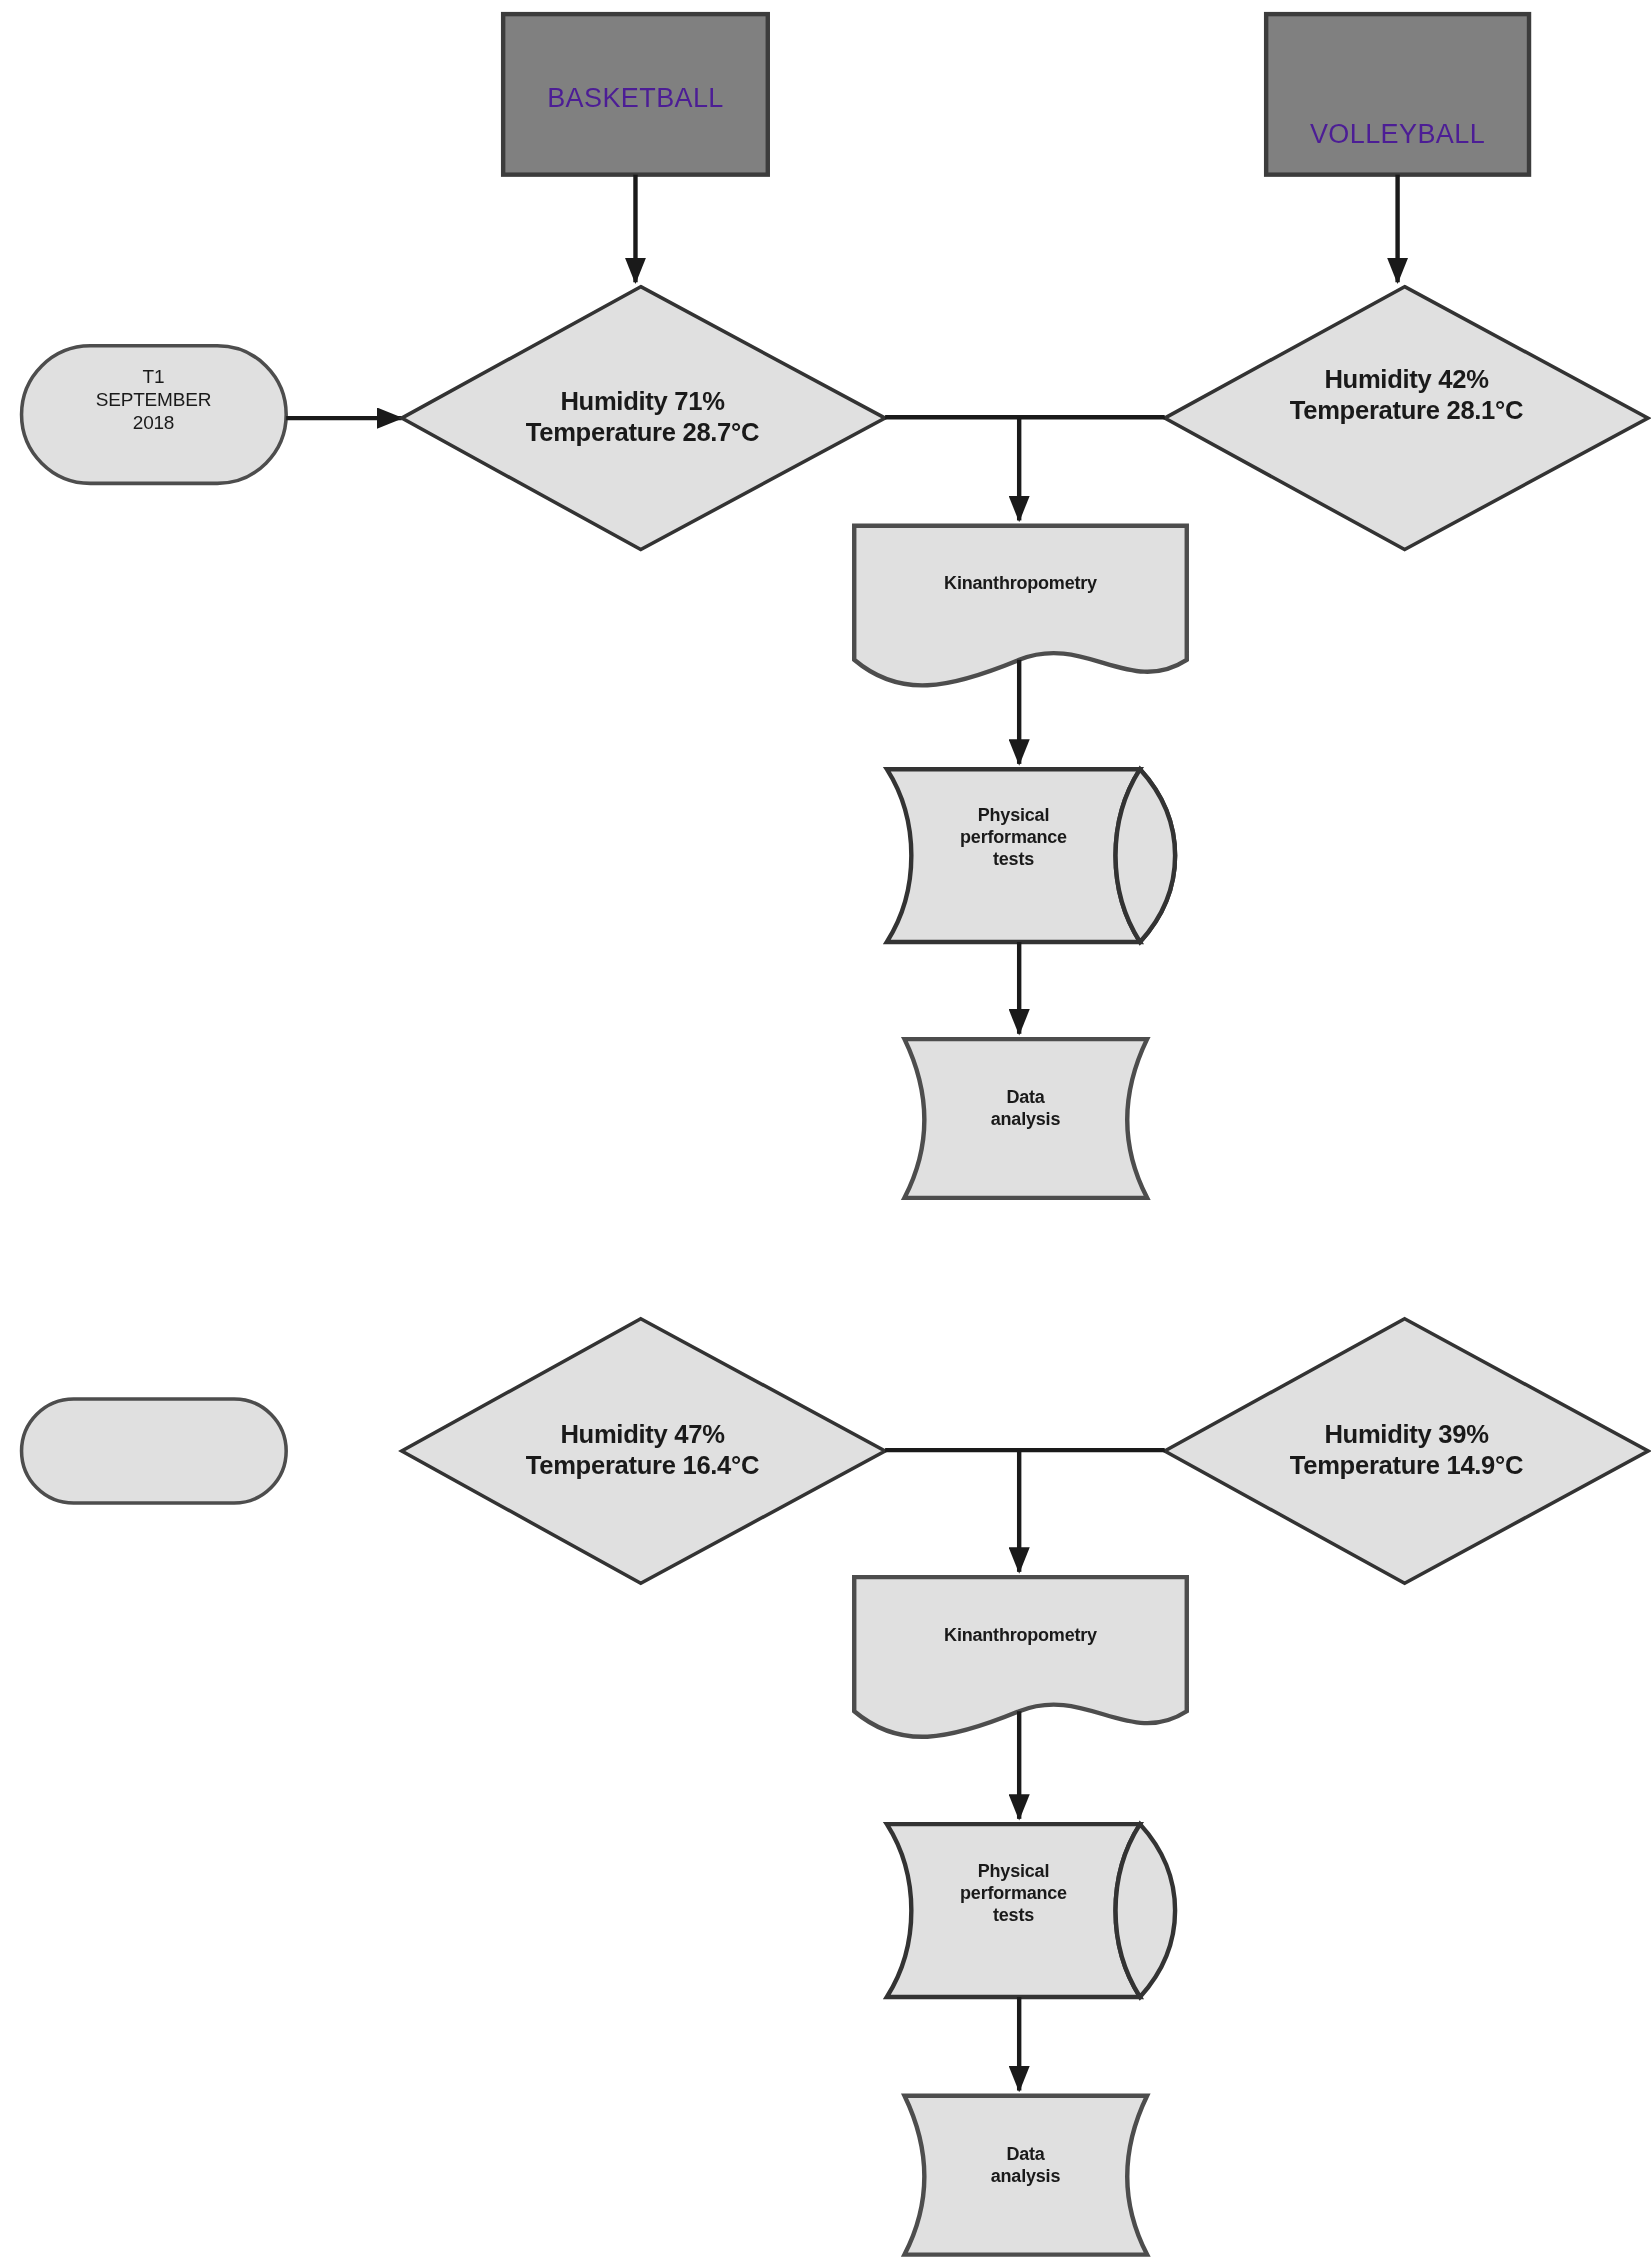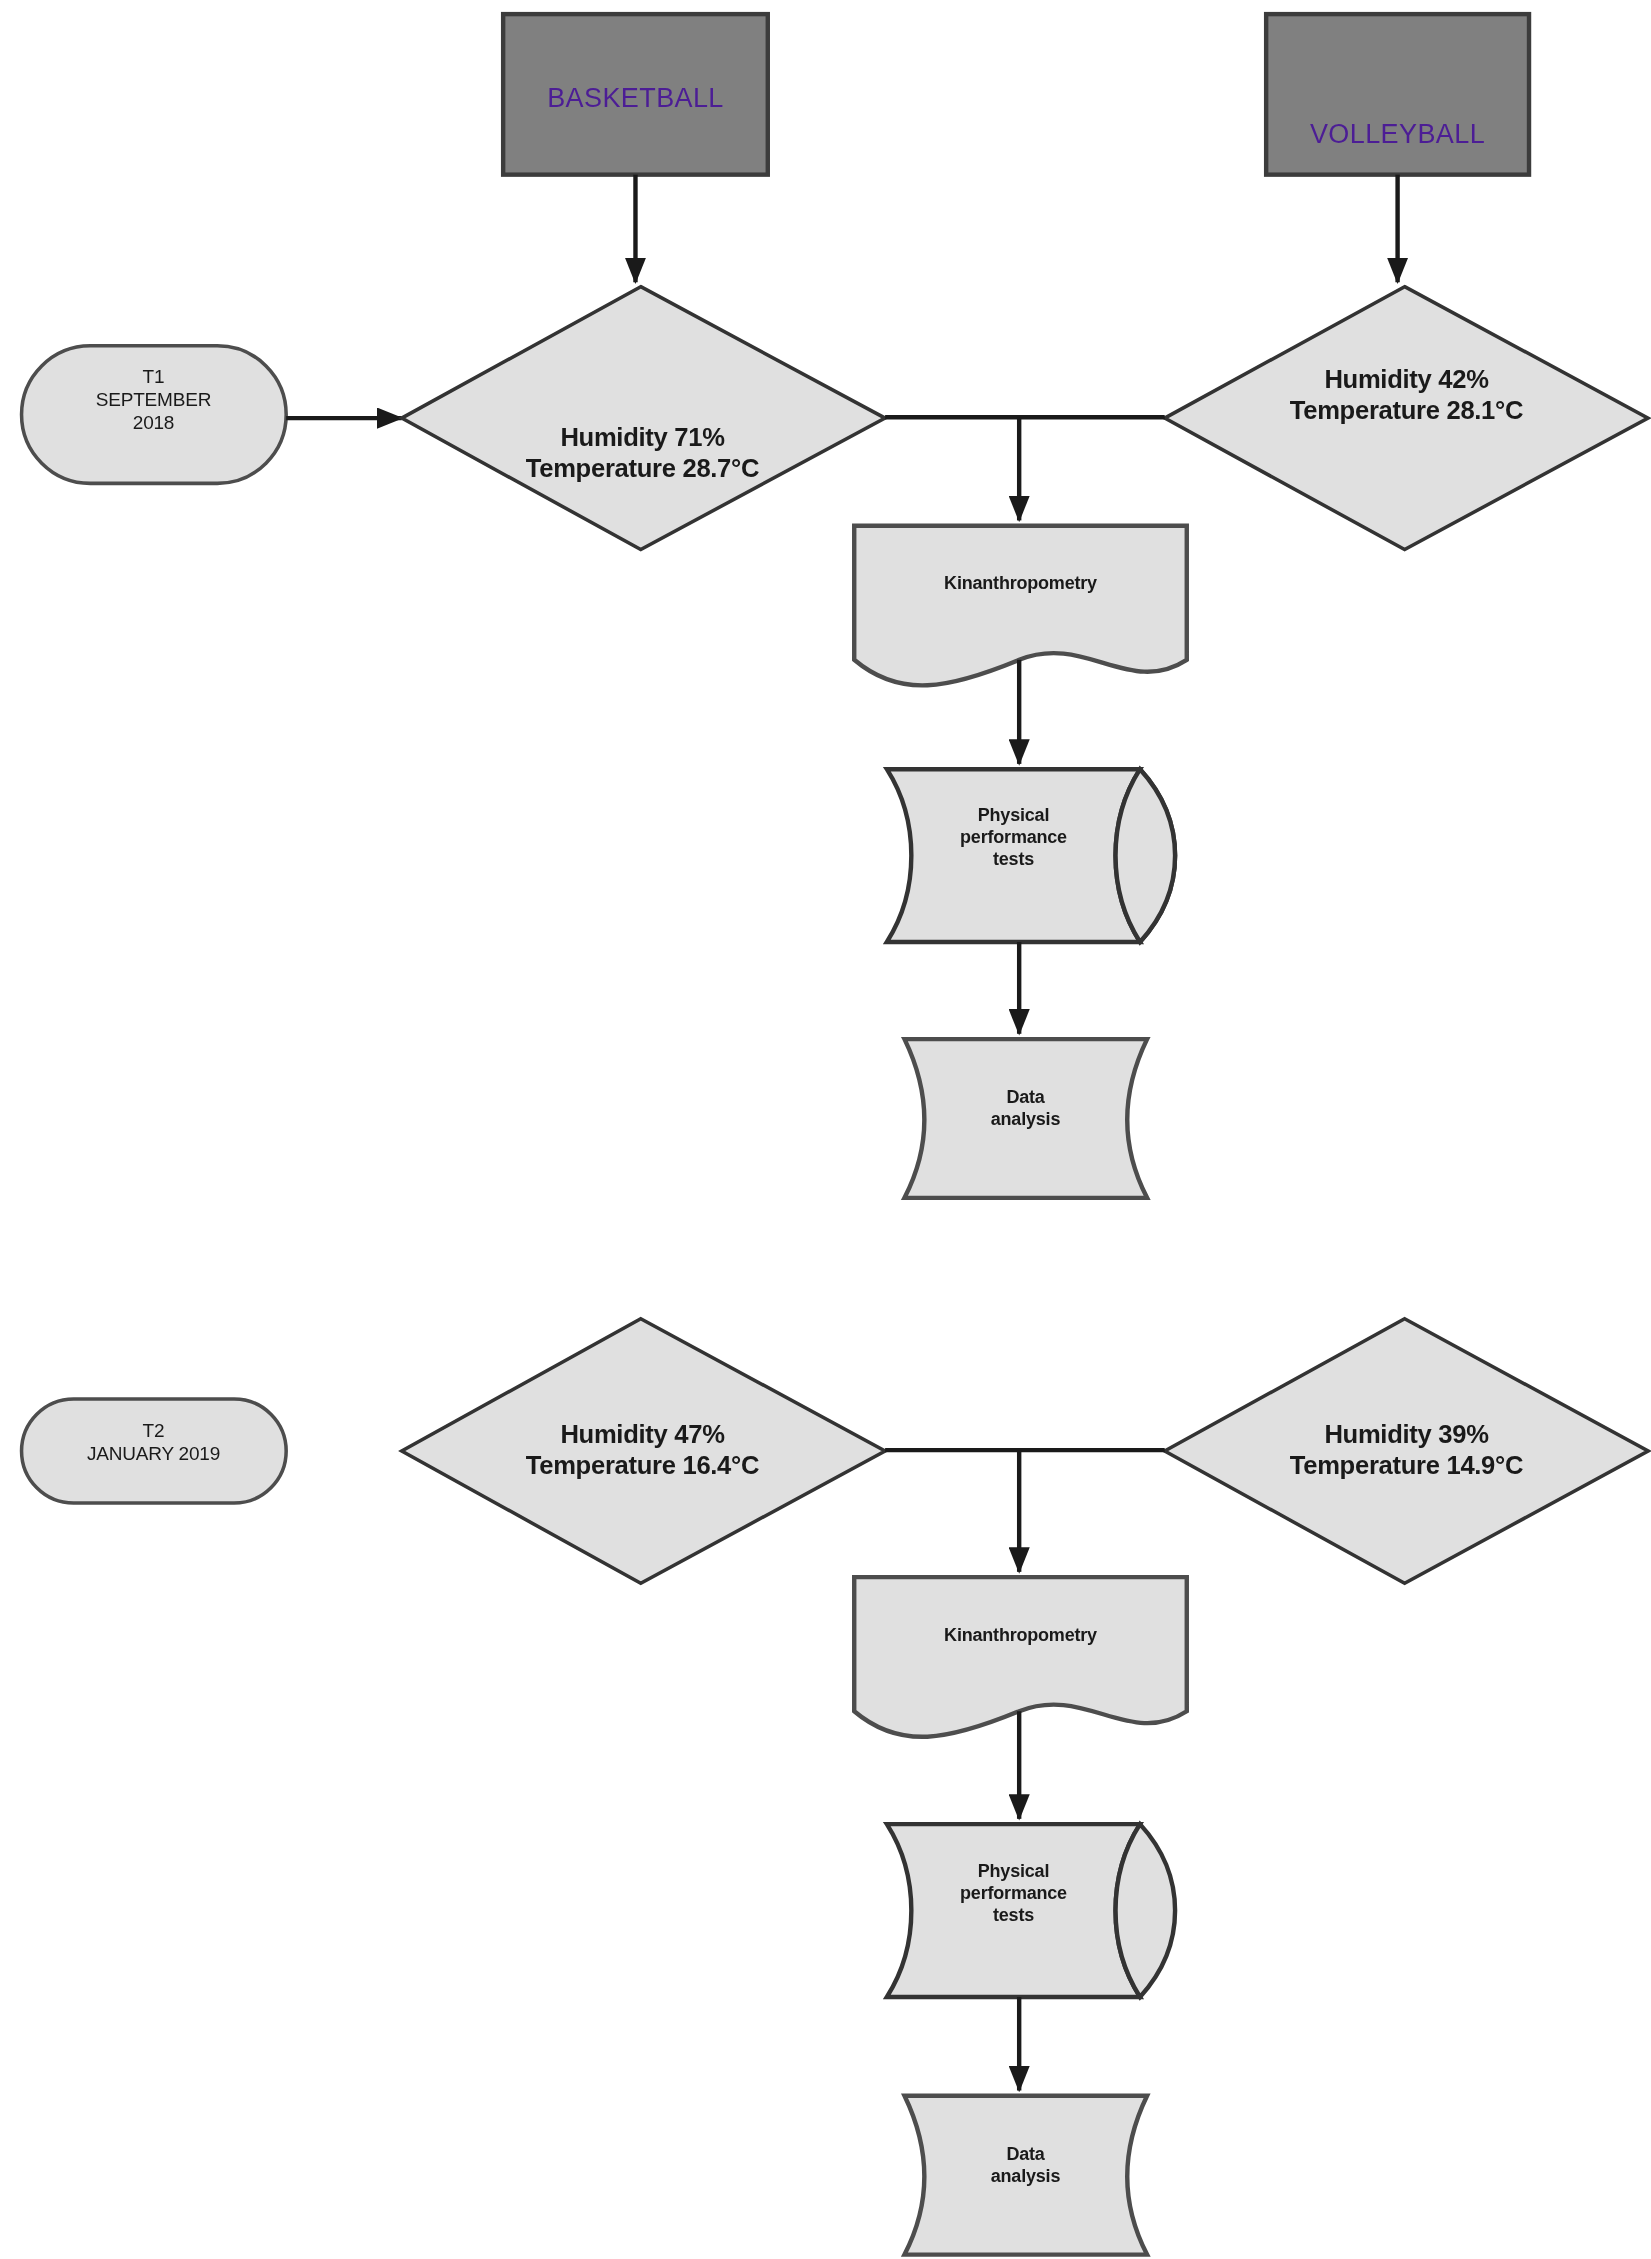--- a/index.html
+++ b/index.html
@@ -124,37 +124,35 @@
   </svg>
 
   <div class="shape-label sport-label" style="left:503px; top:82px; width:265px;">BASKETBALL</div>
 
   <div class="shape-label sport-label" style="left:1266px; top:82px; width:263px;margin-top:36px;">VOLLEYBALL</div>
 
   <div class="shape-label time-label" style="left:21px; top:365px; width:265px;">T1
 SEPTEMBER
 2018</div>
 
-  <div class="shape-label diamond-label" style="left:401px; top:386px; width:483px;margin-top:36px;">Humidity 71%
+  <div class="shape-label diamond-label" style="left:401px; top:386px; width:483px;">Humidity 71%
 Temperature 28.7°C</div>
 
   <div class="shape-label diamond-label" style="left:1165px; top:364px; width:483px;">Humidity 42%
 Temperature 28.1°C</div>
 
   <div class="shape-label process-label" style="left:854px; top:573px; width:333px;">Kinanthropometry</div>
 
   <div class="shape-label process-label" style="left:887px; top:805px; width:253px;">Physical
 performance
 tests</div>
 
   <div class="shape-label process-label" style="left:904px; top:1087px; width:243px;">Data
 analysis</div>
 
-  <div class="shape-label time-label" style="left:3.5px; top:1419px; width:300px;">T2
-JANUARY 2019</div>
 
   <div class="shape-label diamond-label" style="left:401px; top:1419px; width:483px;">Humidity 47%
 Temperature 16.4°C</div>
 
   <div class="shape-label diamond-label" style="left:1165px; top:1419px; width:483px;">Humidity 39%
 Temperature 14.9°C</div>
 
   <div class="shape-label process-label" style="left:854px; top:1625px; width:333px;">Kinanthropometry</div>
 
   <div class="shape-label process-label" style="left:887px; top:1861px; width:253px;">Physical

